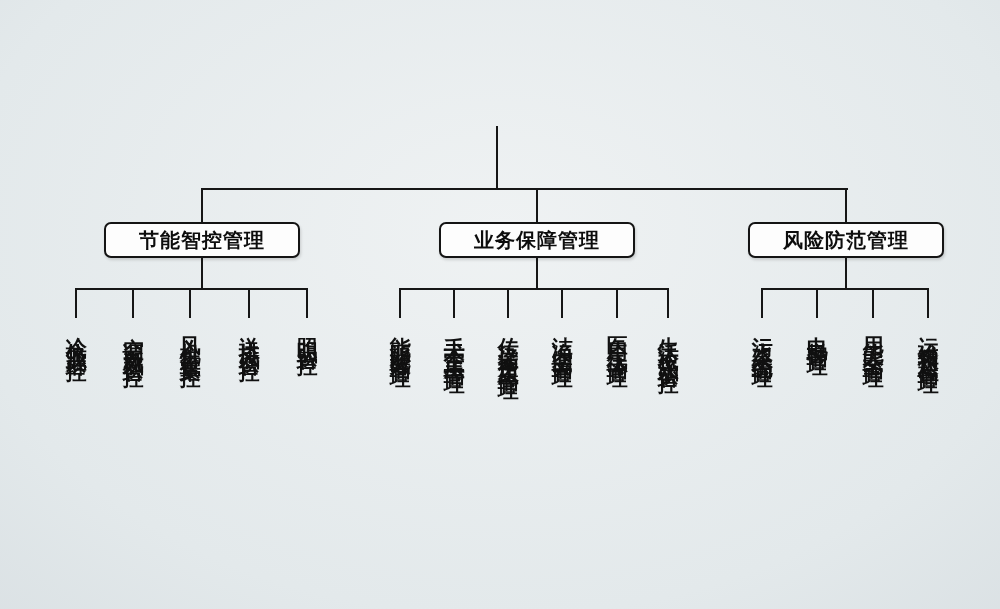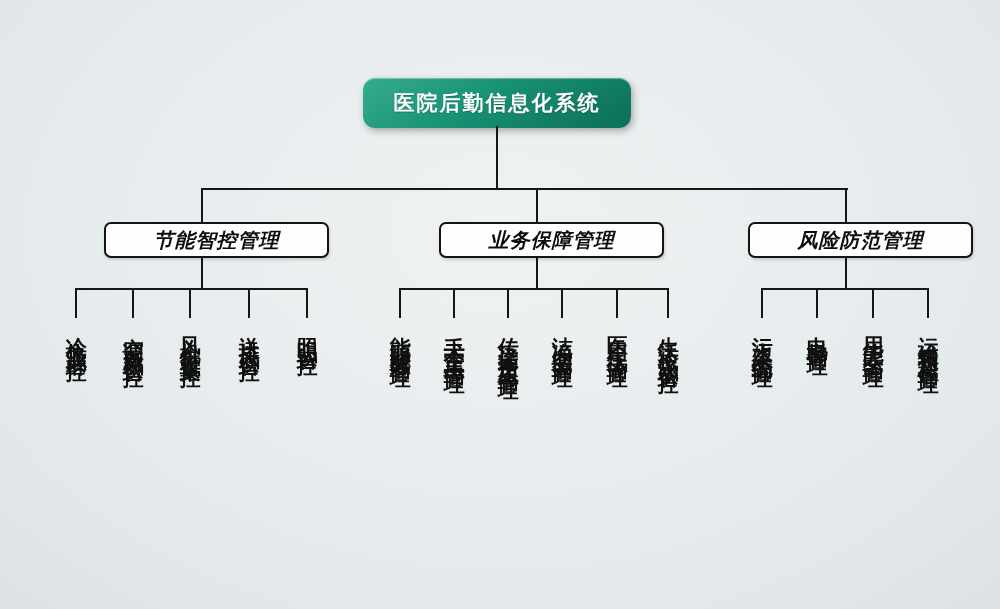--- a/index.html
+++ b/index.html
@@ -26,27 +26,26 @@
     box-shadow:2px 3px 7px rgba(0,0,0,0.30), inset 0 1px 1px rgba(255,255,255,0.35);
     display:flex;align-items:center;justify-content:center;
   }
   .root-node span{
     color:#ffffff;font-size:21px;font-weight:700;letter-spacing:2px;
     text-shadow:0 1px 1px rgba(0,0,0,0.25);
     white-space:nowrap;
   }
   
   .cat-box{
-    position:absolute;top:222px;width:225px;height:36px;
+    position:absolute;top:222px;width:196px;height:36px;
     background:#fdfdfd;
     border:2px solid #141414;border-radius:7px;
     box-shadow:1px 2px 3px rgba(0,0,0,0.15);
     display:flex;align-items:center;justify-content:center;
     box-sizing:border-box;
-    font-style:italic;
   }
   .cat-box span{
     color:#0d0d0d;font-size:20px;font-weight:700;letter-spacing:1px;
     white-space:nowrap;
   }
   
   .leaf{
     position:absolute;top:320px;
     transform:translateX(-50%);
     writing-mode:vertical-rl;
@@ -54,23 +53,20 @@
     font-size:21px;font-weight:600;color:#101010;
     letter-spacing:6px;line-height:1.25;
     white-space:nowrap;
   }
 </style>
 </head>
 <body>
 
 <div class="canvas">
 
-  <div class="root-node">
-    <span>医院后勤信息化系统</span>
-  </div>
 
   <div class="vline" style="left:496px;top:126px;height:64px;"></div>
   <div class="hline" style="left:202px;top:188px;width:646px;"></div>
   <div class="vline" style="left:201px;top:188px;height:34px;"></div>
   <div class="vline" style="left:536px;top:188px;height:34px;"></div>
   <div class="vline" style="left:845px;top:188px;height:34px;"></div>
 
   <div class="cat-box" style="left:104px;">
     <span>节能智控管理</span>
   </div>

